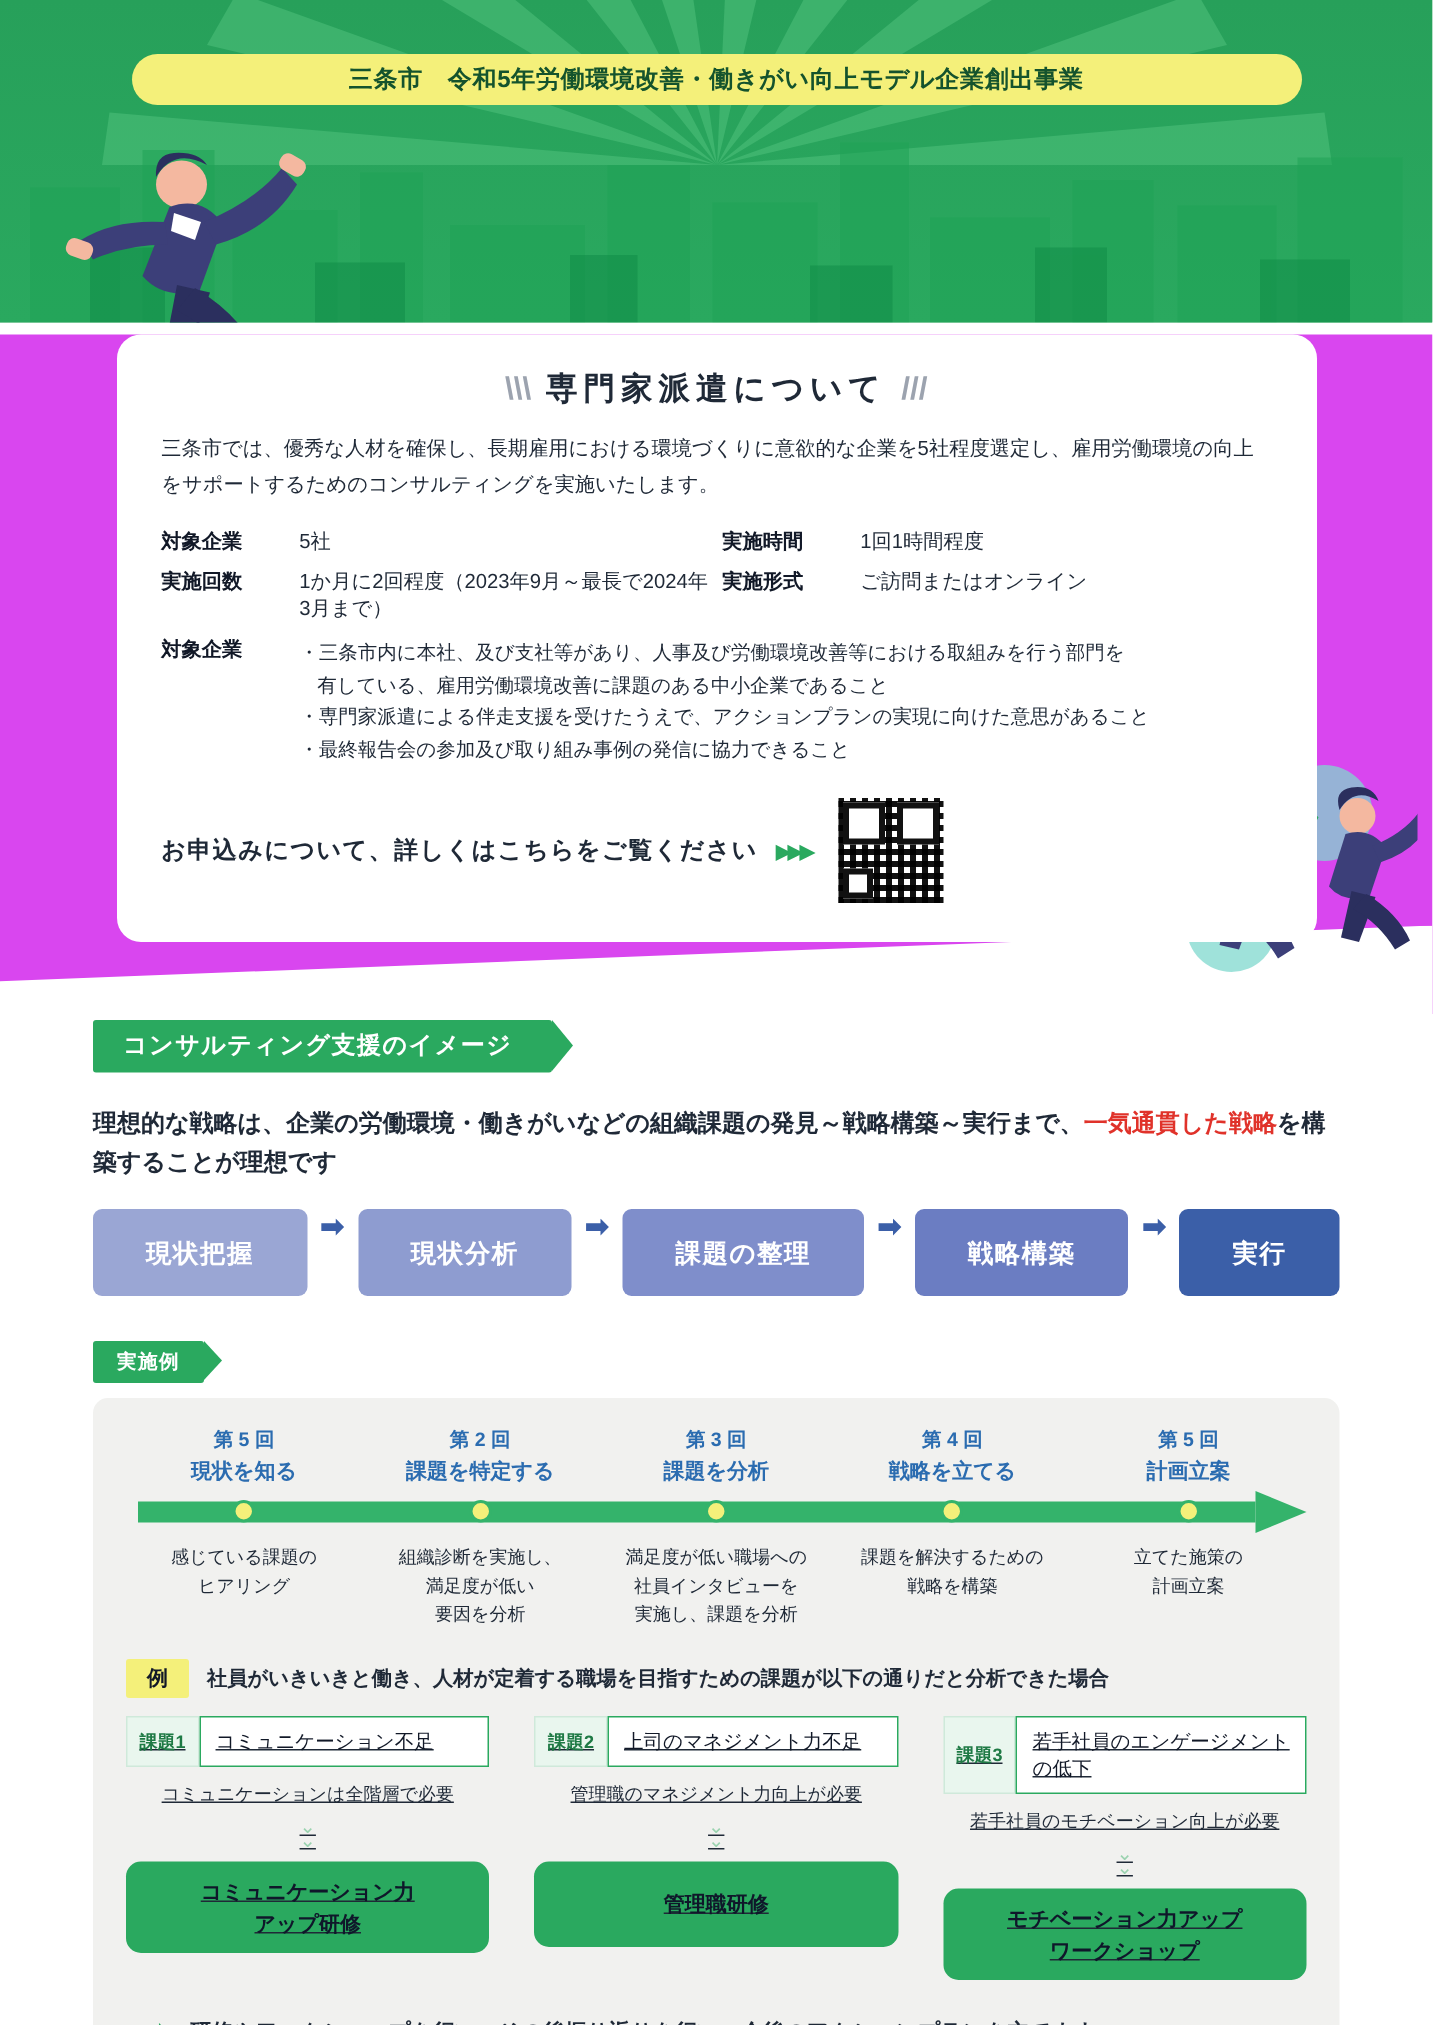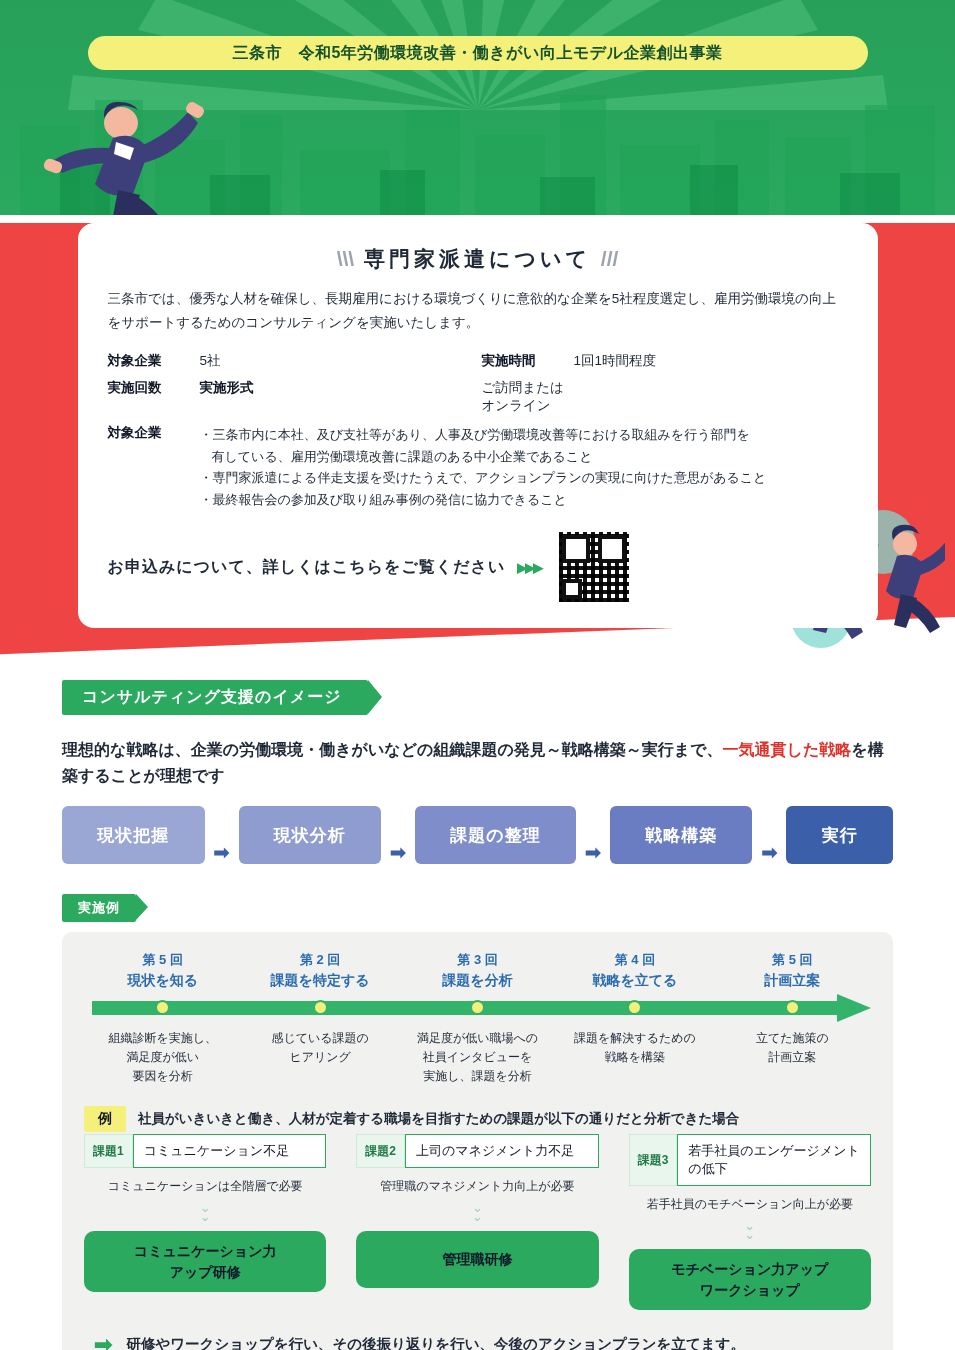--- a/index.html
+++ b/index.html
@@ -54,21 +54,21 @@
   .hero-title .t2 {
     font-size: 40px; font-weight: bold; color: #ffffff;
     letter-spacing: 5px;
     text-shadow: 0 3px 0 rgba(0,0,0,.18);
   }
   .runner-left { position: absolute; left: 18px; top: 90px; z-index: 7; }
 
   
   .green-band {
     position: relative;
-    background: #ef4444;
+    background: #d946ef;
     padding: 0 0 48px 0;
   }
   .green-band::after {
     content: "";
     position: absolute; left: 0; right: 0; bottom: -1px; height: 60px;
     background: #ffffff;
     clip-path: polygon(0 62%, 100% 0, 100% 100%, 0 100%);
   }
 
   .card {
@@ -152,21 +152,21 @@
 
   .content { padding: 0 62px; }
 
   .consult-lead {
     font-size: 16px; font-weight: bold; line-height: 1.6;
     margin: 22px 0 18px 0;
   }
   .red { color: #e0322a; }
 
   
-  .flow { display: flex; align-items: flex-end; gap: 0; margin-bottom: 30px; }
+  .flow { display: flex; align-items: flex-start; gap: 0; margin-bottom: 30px; }
   .flow-box {
     flex: 1 1 auto;
     height: 58px;
     border-radius: 6px;
     color: #fff;
     display: flex; align-items: center; justify-content: center;
     font-size: 17px; font-weight: bold; letter-spacing: 1px;
   }
   .flow-arrow {
     width: 34px; text-align: center; color: #3b5fa8; font-size: 19px; font-weight: bold;
@@ -206,21 +206,21 @@
   .step-descs { display: flex; }
   .step-desc { flex: 1; text-align: center; font-size: 12px; line-height: 1.6; color: #1f2937; padding: 0 4px;}
 
   .example-row { display: flex; align-items: center; gap: 12px; margin-top: 20px; }
   .ex-badge {
     background: #f4f07a; color: #111827; font-weight: bold;
     padding: 4px 14px; font-size: 14px; border-radius: 2px;
   }
   .ex-text { font-size: 13.5px; font-weight: bold; }
 
-  .issues { display: flex; gap: 30px; margin-top: 2px; }
+  .issues { display: flex; gap: 30px; margin-top: 12px; text-decoration: underline; }
   .issue { flex: 1; }
   .issue-head { display: flex; align-items: stretch; }
   .issue-tag {
     background: #e9f6ee; color: #1f7a45; font-size: 12px; font-weight: bold;
     display: flex; align-items: center; padding: 0 8px; border: 1px solid #cfe9da;
   }
   .issue-box {
     flex: 1; border: 1.5px solid #2aa95f; background: #fff;
     font-size: 13px; padding: 7px 10px; color: #111827;
   }
@@ -332,20 +332,21 @@
 
     <div class="lead">三条市では、優秀な人材を確保し、長期雇用における環境づくりに意欲的な企業を5社程度選定し、雇用労働環境の向上をサポートするためのコンサルティングを実施いたします。</div>
 
     <div class="spec-grid">
       <div class="spec-label">対象企業</div>
       <div class="spec-val">5社</div>
       <div class="spec-label">実施時間</div>
       <div class="spec-val">1回1時間程度</div>
 
       <div class="spec-label">実施回数</div>
+      <div class="spec-val">1か月に2回程度（2023年9月～最長で2024年3月まで）</div>
       <div class="spec-label">実施形式</div>
       <div class="spec-val">ご訪問またはオンライン</div>
     </div>
 
     <div class="spec-grid" style="grid-template-columns:84px 1fr; margin-top:9px;">
       <div class="spec-label">対象企業</div>
       <div class="bullets" style="margin-top:0">
         <div>・三条市内に本社、及び支社等があり、人事及び労働環境改善等における取組みを行う部門を</div>
         <div class="ind">有している、雇用労働環境改善に課題のある中小企業であること</div>
         <div>・専門家派遣による伴走支援を受けたうえで、アクションプランの実現に向けた意思があること</div>
@@ -425,25 +426,25 @@
         <div class="d">
             <i></i>
           </div>
         <div class="d">
             <i></i>
           </div>
       </div>
     </div>
 
     <div class="step-descs">
+      <div class="step-desc" style="white-space:pre-line">感じている課題の
+ヒアリング</div>
       <div class="step-desc" style="white-space:pre-line">組織診断を実施し、
 満足度が低い
 要因を分析</div>
-      <div class="step-desc" style="white-space:pre-line">感じている課題の
-ヒアリング</div>
       <div class="step-desc" style="white-space:pre-line">満足度が低い職場への
 社員インタビューを
 実施し、課題を分析</div>
       <div class="step-desc" style="white-space:pre-line">課題を解決するための
 戦略を構築</div>
       <div class="step-desc" style="white-space:pre-line">立てた施策の
 計画立案</div>
     </div>
 
     <div class="example-row">

